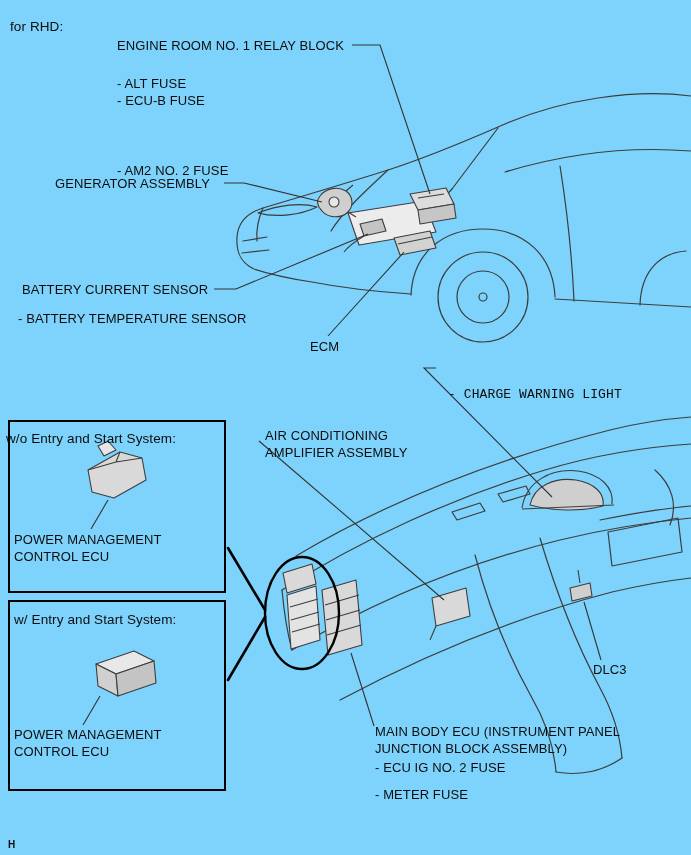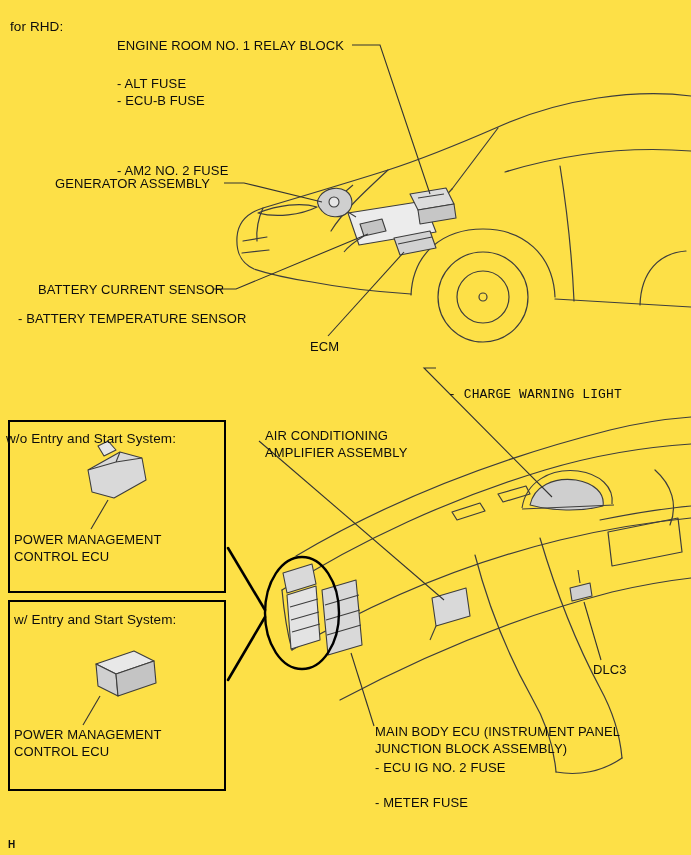--- a/index.html
+++ b/index.html
@@ -1,21 +1,21 @@
 <!DOCTYPE html>
 <html><head>
 <meta charset="utf-8">
 <style>
   * { box-sizing: border-box; }
   html, body { margin: 0; padding: 0; background: #ffffff; }
   .page {
     position: relative;
     width: 691px;
     height: 855px;
-    background: #fde047;
+    background: #7dd3fc;
     font-family: "Liberation Sans", sans-serif;
     color: #0d0d0d;
     overflow: hidden;
   }
   .art { position: absolute; left: 0; top: 0; }
   .label {
     position: absolute;
     font-size: 13px;
     line-height: 1.3;
     white-space: pre-line;
@@ -154,36 +154,36 @@
   <div class="vbox" style="left:8px; top:600px; width:218px; height:191px;"></div>
 
   <div class="label mixed" style="left:10px; top:18px;">for RHD:</div>
 
   <div class="label" style="left:117px; top:38px;">ENGINE ROOM NO. 1 RELAY BLOCK</div>
   <div class="label" style="left:117px; top:76px;">- ALT FUSE</div>
   <div class="label" style="left:117px; top:93px;">- ECU-B FUSE</div>
   <div class="label" style="left:117px; top:119px;margin-top:44px;">- AM2 NO. 2 FUSE</div>
 
   <div class="label" style="left:55px; top:176px;">GENERATOR ASSEMBLY</div>
-  <div class="label" style="left:22px; top:282px;margin-left:16px;">BATTERY CURRENT SENSOR</div>
+  <div class="label" style="left:22px; top:282px;">BATTERY CURRENT SENSOR</div>
   <div class="label" style="left:18px; top:311px;">- BATTERY TEMPERATURE SENSOR</div>
   <div class="label" style="left:310px; top:339px;">ECM</div>
 
   <div class="label" style="left:448px; top:387px;font-family:Liberation Mono, monospace;">- CHARGE WARNING LIGHT</div>
 
   <div class="label mixed" style="left:6px; top:430px;">w/o Entry and Start System:</div>
   <div class="label" style="left:14px; top:532px;">POWER MANAGEMENT
 CONTROL ECU</div>
 
   <div class="label mixed" style="left:14px; top:611px;">w/ Entry and Start System:</div>
   <div class="label" style="left:14px; top:727px;">POWER MANAGEMENT
 CONTROL ECU</div>
 
   <div class="label" style="left:265px; top:428px;">AIR CONDITIONING
 AMPLIFIER ASSEMBLY</div>
   <div class="label" style="left:593px; top:662px;">DLC3</div>
   <div class="label" style="left:375px; top:724px;">MAIN BODY ECU (INSTRUMENT PANEL
 JUNCTION BLOCK ASSEMBLY)</div>
   <div class="label" style="left:375px; top:760px;">- ECU IG NO. 2 FUSE</div>
-  <div class="label" style="left:375px; top:787px;margin-top:8px;">- METER FUSE</div>
+  <div class="label" style="left:375px; top:787px;">- METER FUSE</div>
 
   <div class="label small" style="left:8px; top:838px;">H</div>
 </div>
 
 </body></html>

